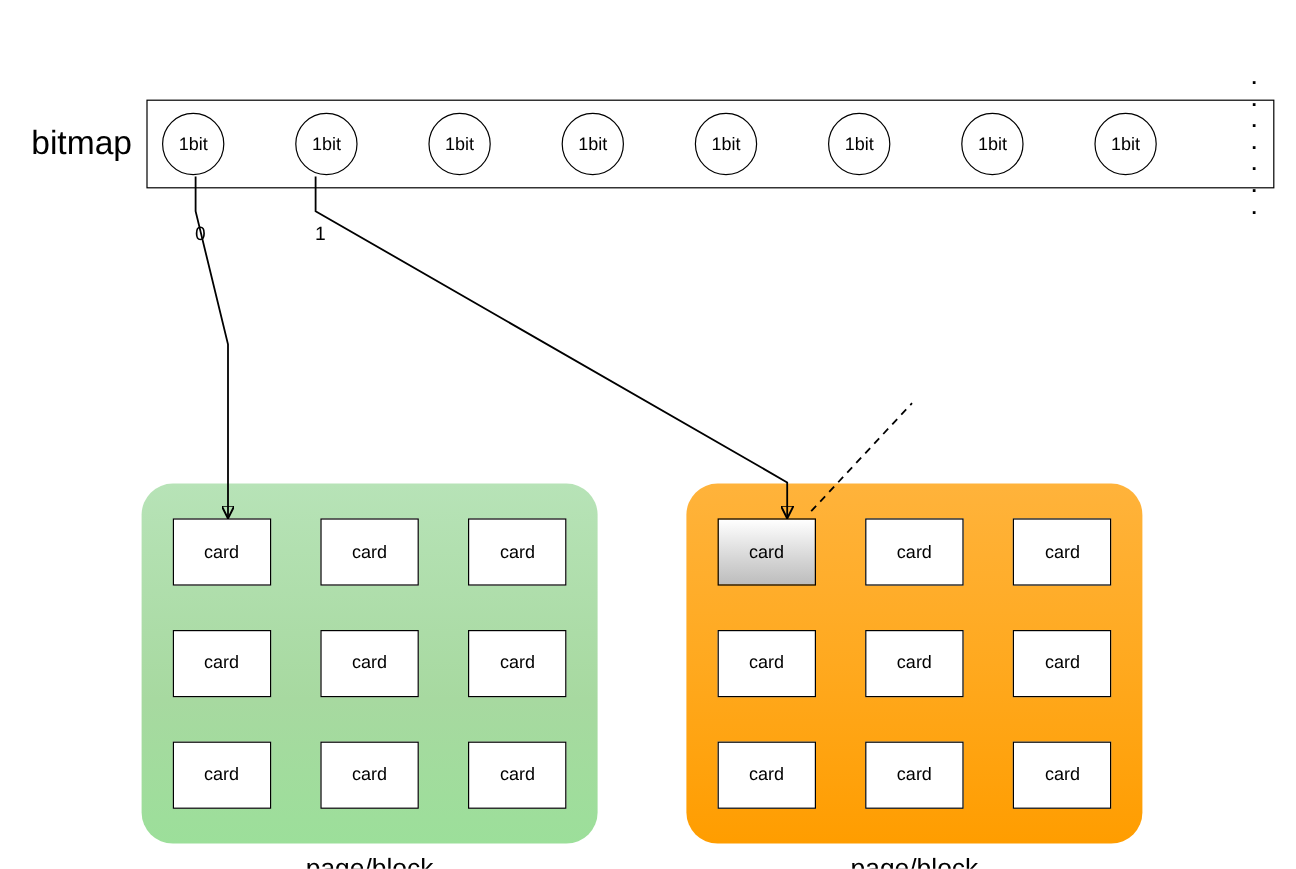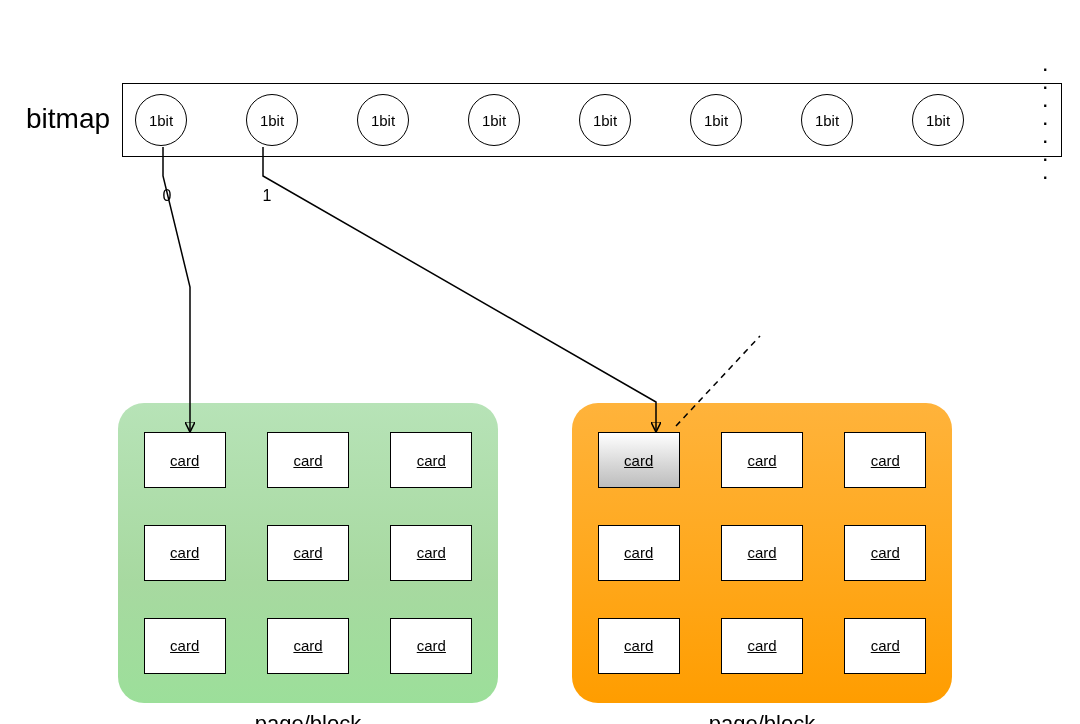--- a/index.html
+++ b/index.html
@@ -87,21 +87,20 @@
 
   .card {
     width: 82px;
     height: 56px;
     border: 1.5px solid #000;
     background: #fff;
     display: flex;
     align-items: center;
     justify-content: center;
     font-size: 15px;
-    text-decoration: underline;
   }
   .card.shadow {
     background: linear-gradient(180deg, #fff 0%, #d6d6d6 60%, #bdbdbd 100%);
   }
 
   
   .bit-number {
     position: absolute;
     font-size: 16px;
     width: 24px;

